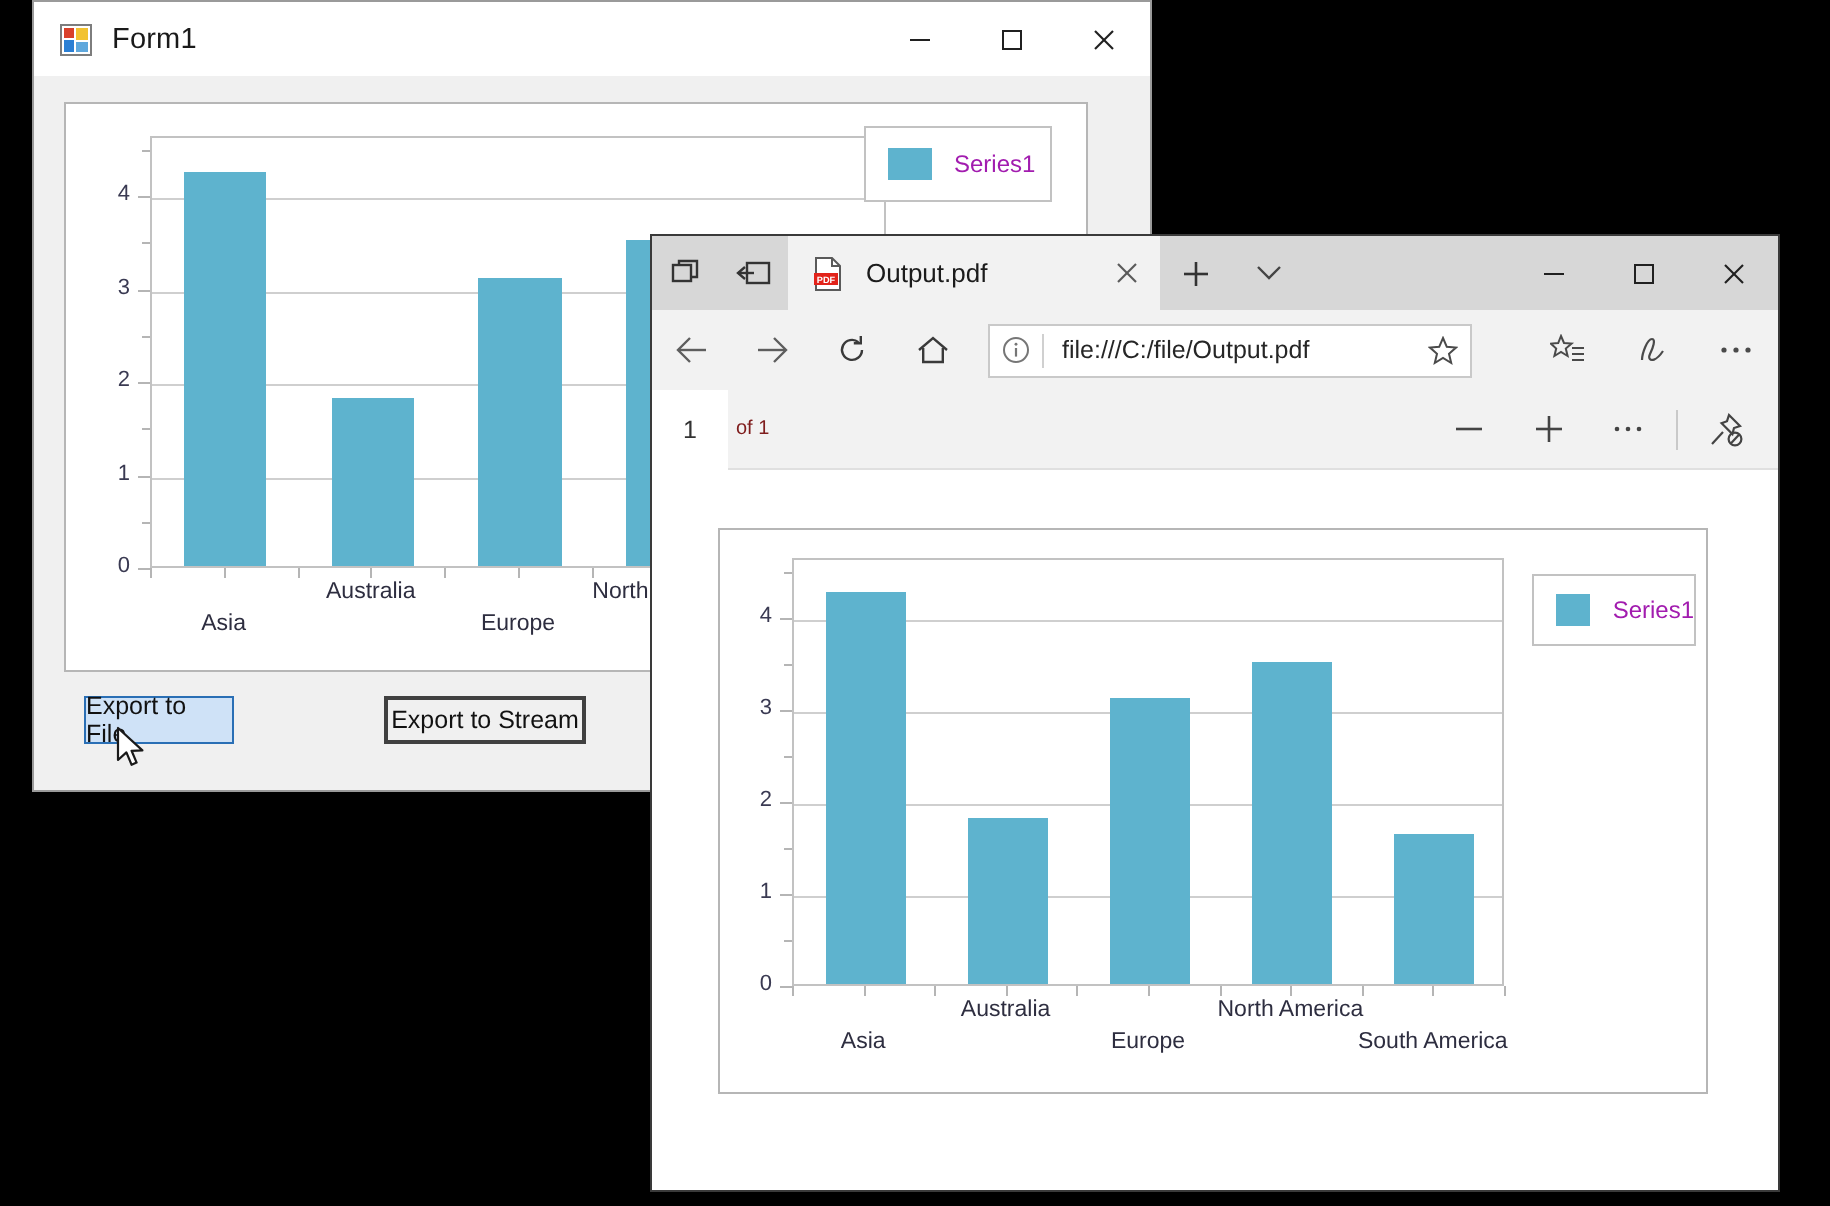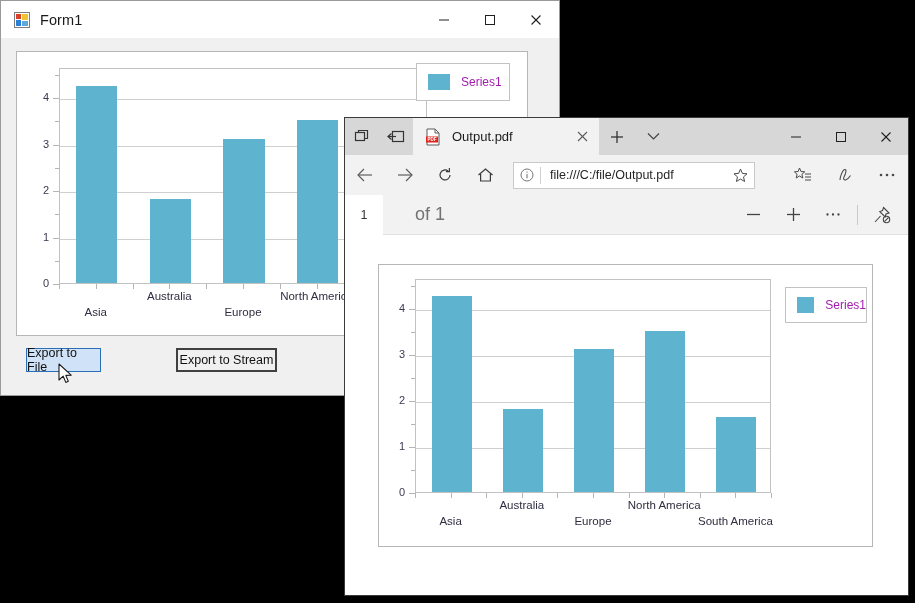--- a/index.html
+++ b/index.html
@@ -11,21 +11,21 @@
     position:relative;
     -webkit-font-smoothing:antialiased;
   }
 
   
   .win{position:absolute;box-sizing:border-box;}
   .nosel{user-select:none;}
 
   
   #form1{
-    left:0;top:0;width:560px;height:396px;
+    left:16px;top:0;width:560px;height:396px;
     background:#f0f0f0;
     border:1px solid #9a9a9a;
     box-sizing:border-box;
   }
   #form1-titlebar{
     position:absolute;left:0;top:0;right:0;height:37px;
     background:#ffffff;
     display:flex;align-items:center;
   }
   #form1-appicon{
@@ -78,21 +78,21 @@
   .legend-box{
     position:absolute;border:1px solid #c2c2c2;background:#fff;box-sizing:border-box;
     display:flex;align-items:center;
   }
   .legend-swatch{width:22px;height:16px;background:#5eb3ce;margin-left:11px;}
   .legend-text{margin-left:11px;font-size:12px;color:#a21caf;
       font-family:"Liberation Sans", sans-serif;}
 
   
   #edge{
-    left:345px;top:118px;width:563px;height:477px;
+    left:326px;top:118px;width:563px;height:477px;
     background:#ffffff;
     box-shadow:0 0 0 1px #3a3a3a;
   }
   #edge-tabstrip{
     position:absolute;left:0;top:0;right:0;height:37px;
     background:#d7d7d7;display:flex;align-items:flex-end;
   }
   .tsbtn{
     width:34px;height:37px;display:flex;align-items:center;justify-content:center;
     color:#333;
@@ -145,21 +145,21 @@
   #pdf-toolbar{
     position:absolute;left:0;top:77px;right:0;height:40px;
     background:#f2f2f2;border-bottom:1px solid #e0e0e0;
     display:flex;align-items:center;box-sizing:border-box;
   }
   #pdf-pagebox{
     width:38px;height:40px;background:#ffffff;
     display:flex;align-items:center;justify-content:center;
     font-size:12.5px;color:#333;
   }
-  #pdf-pagecount{font-size:18px;color:#737373;margin-left:32px;}
+  #pdf-pagecount{font-size:10px;color:#7f1d1d;margin-left:4px;}
   .pdfbtn{
     width:40px;height:40px;display:flex;align-items:center;justify-content:center;color:#444;
   }
   #pdf-sep{width:1px;height:20px;background:#c9c9c9;margin:0 4px;}
 
   #pdf-viewport{
     position:absolute;left:0;top:118px;right:0;bottom:0;background:#ffffff;overflow:hidden;
   }
   #pdf-page{
     position:absolute;left:0;top:0;right:0;bottom:0;background:#ffffff;

